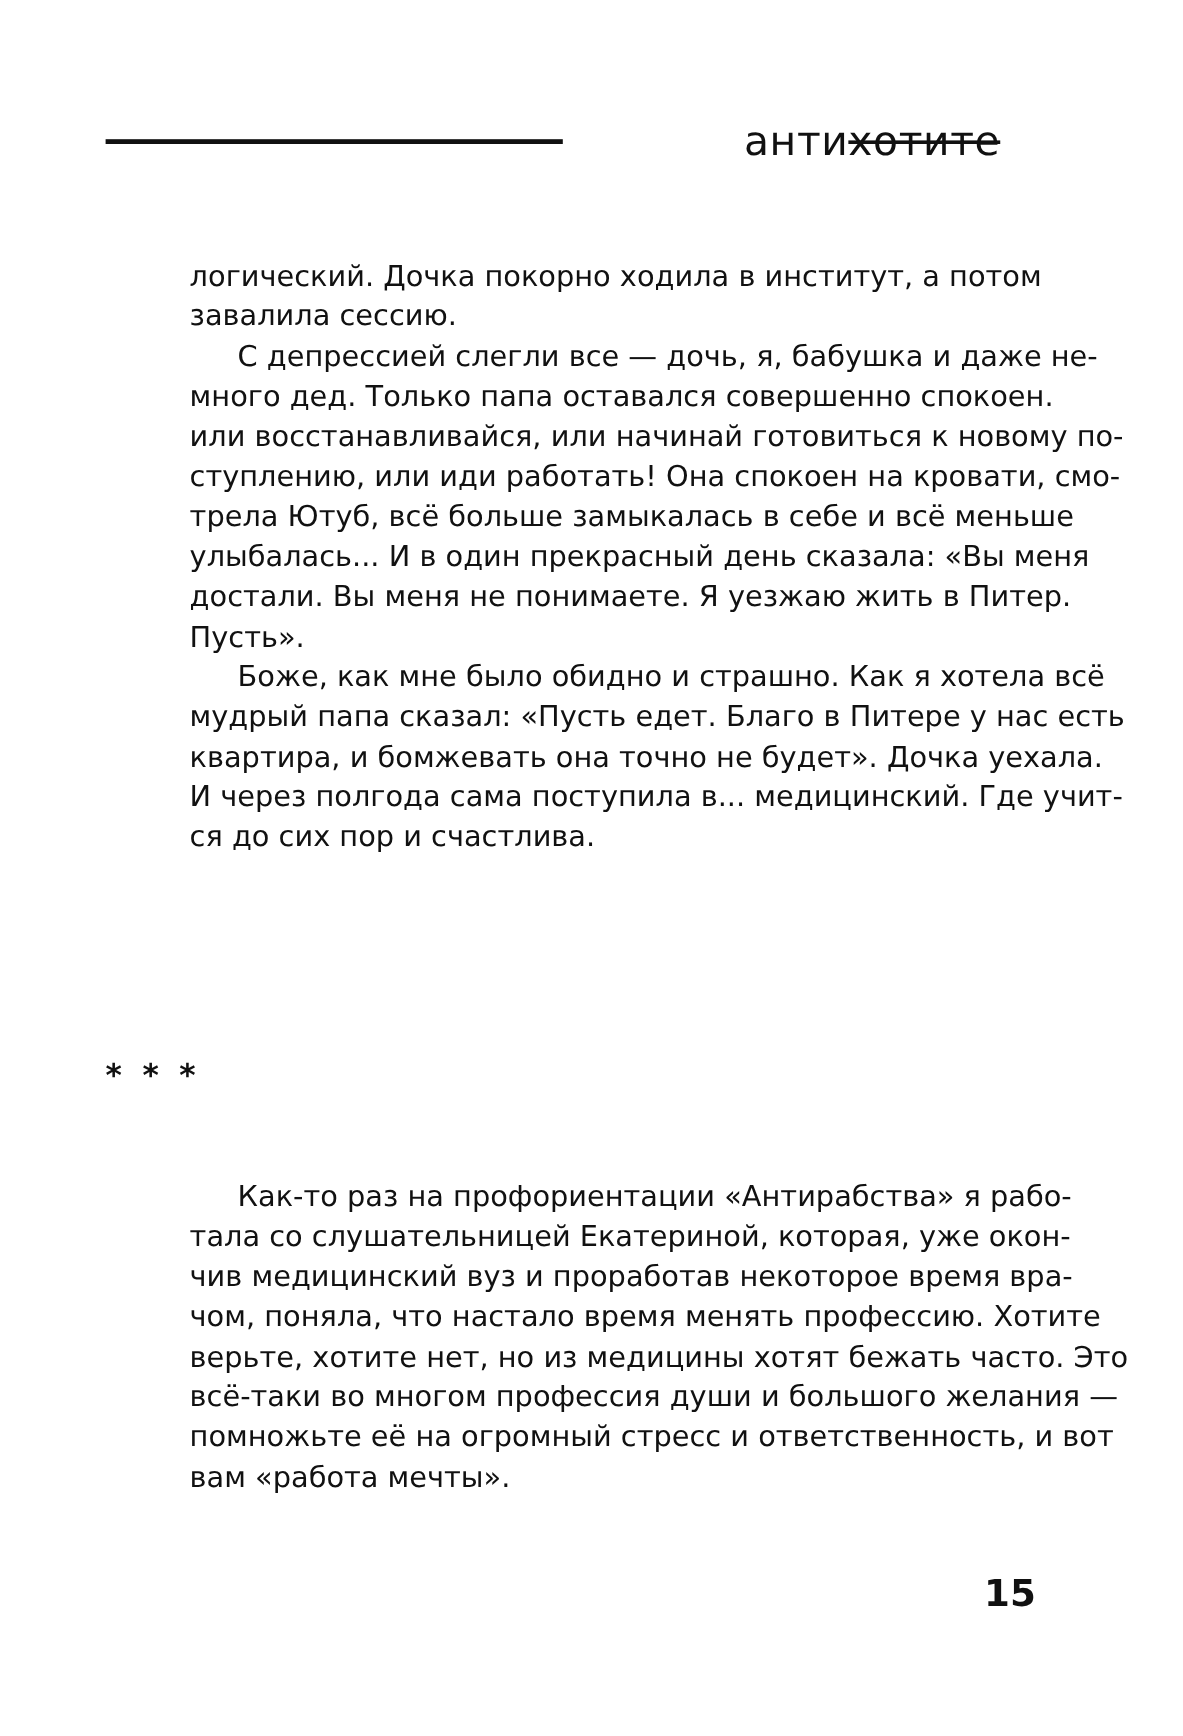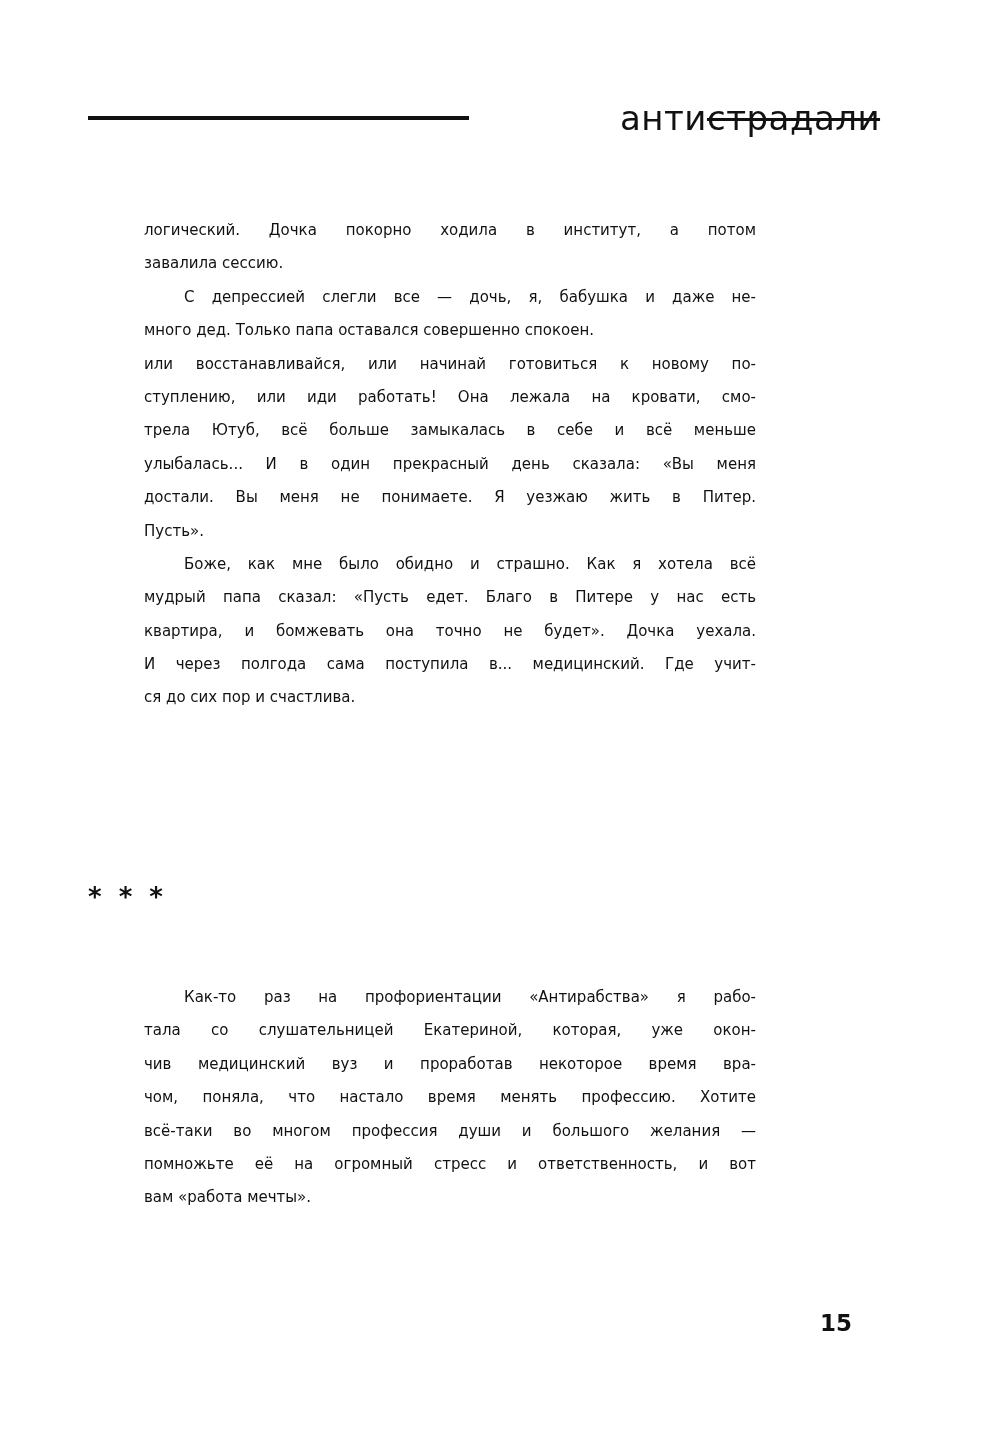--- a/index.html
+++ b/index.html
@@ -1,58 +1,59 @@
 <!DOCTYPE html>
 <html><head>
 <meta charset="utf-8">
 <style>
   html, body { margin: 0; padding: 0; background: #ffffff; }
   body { width: 986px; height: 1447px; position: relative; overflow: hidden;
          font-family: "DejaVu Sans", sans-serif; color: #111111; }
   .header-rule { position: absolute; left: 88px; top: 116px; width: 381px; height: 4px; background: #111; }
   .header-title { position: absolute; left: 620px; top: 98px; font-size: 34px; letter-spacing: 0.5px; line-height: 40px; }
   .header-title .strike { text-decoration: line-through; text-decoration-thickness: 3px; }
-  .text-block { position: absolute; left: 144px; width: 612px; font-size: 15px; }
+  .text-block { position: absolute; left: 158px; width: 612px; font-size: 24px; }
   .line { height: 33.4px; line-height: 33.4px; white-space: nowrap; text-align: justify; text-align-last: justify; }
   .line.last { text-align-last: left; }
   .line.indent { padding-left: 40px; }
   .block1 { top: 214px; }
   .block2 { top: 981px; }
   .stars { position: absolute; left: 88px; top: 882px; font-size: 26px; font-weight: bold; letter-spacing: 4px; }
-  .page-number { position: absolute; left: 820px; top: 1310px; font-size: 23px; font-weight: bold; }
+  .page-number { position: absolute; left: 820px; top: 1310px; font-size: 31px; font-weight: bold; }
 </style>
 </head>
 <body>
 
 <div class="header-rule"></div>
-<div class="header-title"><span>анти</span><span class="strike">страдали</span></div>
+<div class="header-title"><span>анти</span><span class="strike">хотите</span></div>
 
 <div class="text-block block1" id="block1">
     <div class="line">логический. Дочка покорно ходила в институт, а потом</div>
     <div class="line last">завалила сессию.</div>
     <div class="line indent">С депрессией слегли все — дочь, я, бабушка и даже не-</div>
     <div class="line last">много дед. Только папа оставался совершенно спокоен.</div>
     <div class="line">или восстанавливайся, или начинай готовиться к новому по-</div>
-    <div class="line">ступлению, или иди работать! Она лежала на кровати, смо-</div>
+    <div class="line">ступлению, или иди работать! Она спокоен на кровати, смо-</div>
     <div class="line">трела Ютуб, всё больше замыкалась в себе и всё меньше</div>
     <div class="line">улыбалась... И в один прекрасный день сказала: «Вы меня</div>
     <div class="line">достали. Вы меня не понимаете. Я уезжаю жить в Питер.</div>
     <div class="line last">Пусть».</div>
     <div class="line indent">Боже, как мне было обидно и страшно. Как я хотела всё</div>
     <div class="line">мудрый папа сказал: «Пусть едет. Благо в Питере у нас есть</div>
     <div class="line">квартира, и бомжевать она точно не будет». Дочка уехала.</div>
     <div class="line">И через полгода сама поступила в... медицинский. Где учит-</div>
     <div class="line last">ся до сих пор и счастлива.</div>
   </div>
 
 <div class="stars">* * *</div>
 
 <div class="text-block block2" id="block2">
     <div class="line indent">Как-то раз на профориентации «Антирабства» я рабо-</div>
     <div class="line">тала со слушательницей Екатериной, которая, уже окон-</div>
     <div class="line">чив медицинский вуз и проработав некоторое время вра-</div>
     <div class="line">чом, поняла, что настало время менять профессию. Хотите</div>
+    <div class="line">верьте, хотите нет, но из медицины хотят бежать часто. Это</div>
     <div class="line">всё-таки во многом профессия души и большого желания —</div>
     <div class="line">помножьте её на огромный стресс и ответственность, и вот</div>
     <div class="line last">вам «работа мечты».</div>
   </div>
 
 <div class="page-number">15</div>
 
 </body></html>

